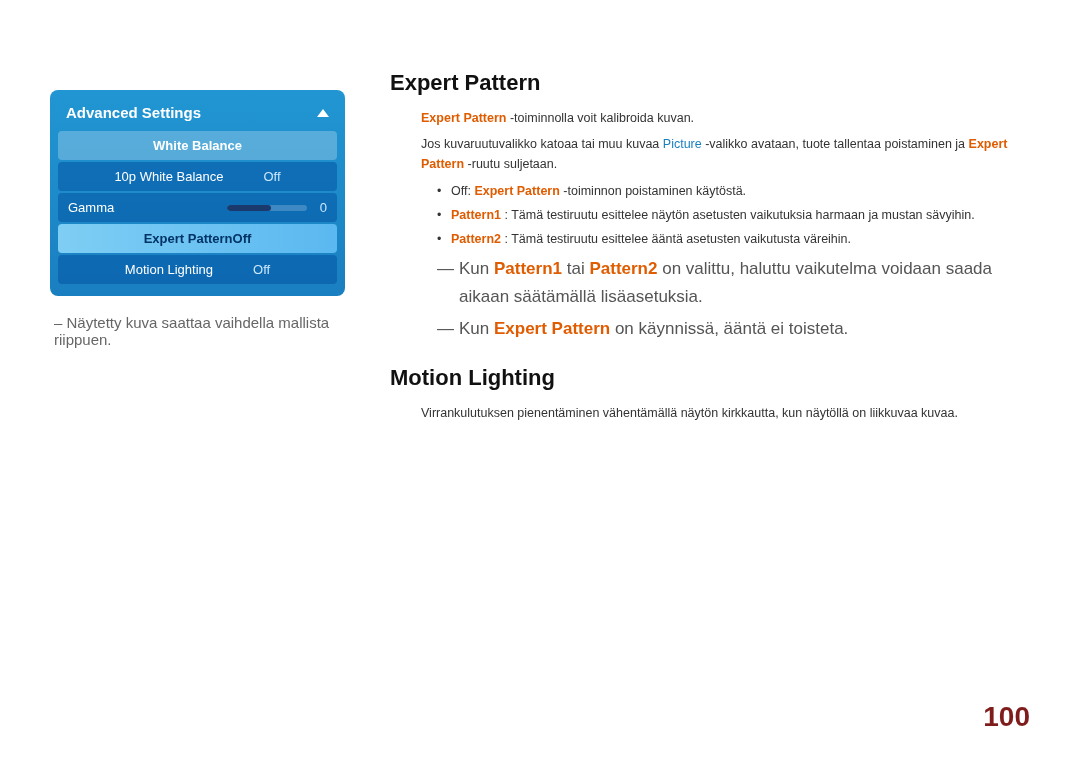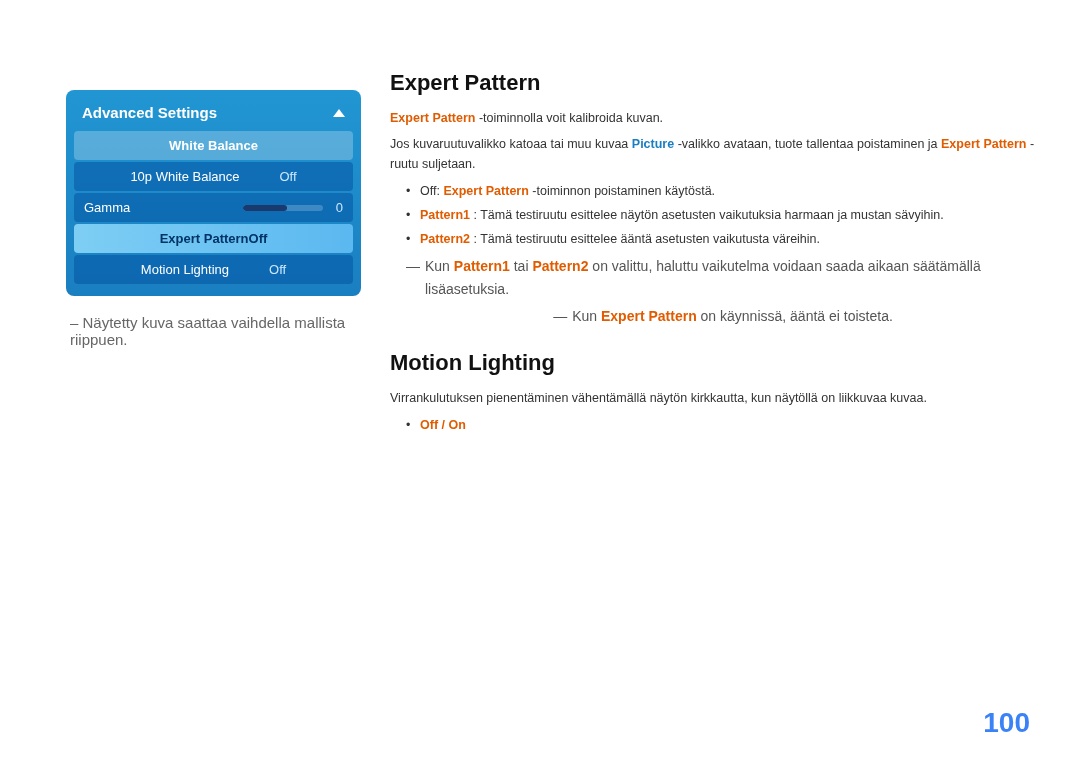--- a/index.html
+++ b/index.html
@@ -10,21 +10,21 @@
       font-family: 'Arial', sans-serif;
       font-size: 13px;
       color: #333;
       overflow: hidden;
       position: relative;
     }
 
     
     .left-panel {
       position: absolute;
-      left: 66px;
+      left: 50px;
       top: 90px;
       width: 295px;
     }
 
     .advanced-settings-box {
       background: linear-gradient(180deg, #2196d3 0%, #1a7fc0 100%);
       border-radius: 8px;
       padding: 10px 8px 10px 8px;
       width: 100%;
     }
@@ -146,34 +146,35 @@
       font-weight: bold;
       color: #111;
       margin-bottom: 12px;
     }
 
     .section-body {
       font-size: 12.5px;
       color: #333;
       line-height: 1.65;
       margin-bottom: 22px;
+      margin-left: 31px;
     }
 
     .section-body p {
       margin-bottom: 5px;
     }
 
     .highlight-orange {
       color: #e05c00;
       font-weight: bold;
     }
 
     .highlight-blue {
       color: #1a7fc0;
-      font-weight: bold;
+      font-weight: normal;
     }
 
     .bullet-list {
       list-style: none;
       margin: 6px 0 6px 16px;
     }
 
     .bullet-list li {
       position: relative;
       padding-left: 14px;
@@ -184,45 +185,44 @@
     }
 
     .bullet-list li::before {
       content: '•';
       position: absolute;
       left: 0;
       color: #333;
     }
 
     .note-line {
-      font-size: 14px;
+      font-size: 17px;
       color: #555;
       margin: 4px 0 4px 16px;
       display: flex;
       align-items: flex-start;
       gap: 5px;
-      justify-content: center;
     }
 
     .note-line::before {
       content: '—';
       flex-shrink: 0;
     }
 
     .motion-section {
       margin-top: 10px;
     }
 
     
     .page-number {
       position: absolute;
-      bottom: 24px;
+      bottom: 30px;
       right: 50px;
       font-size: 28px;
-      color: #3b82f6;
+      color: #7f1d1d;
       font-weight: bold;
     }
   </style>
 </head>
 <body>
 
 <div class="left-panel">
   <div class="advanced-settings-box">
     <div class="advanced-settings-title">
       <span>Advanced Settings</span>
@@ -302,23 +302,18 @@
       <div class="note-line">
         <span>Kun <span class="highlight-orange">Expert Pattern</span> on käynnissä, ääntä ei toisteta.</span>
       </div>
     </div>
   </div>
 
   <div class="section motion-section">
     <h2 class="section-title">Motion Lighting</h2>
     <div class="section-body">
       <p>Virrankulutuksen pienentäminen vähentämällä näytön kirkkautta, kun näytöllä on liikkuvaa kuvaa.</p>
-      <ul class="bullet-list">
-        <li>
-          <span class="highlight-orange">Off / On</span>
-        </li>
-      </ul>
     </div>
   </div>
 
 </div>
 
 <div class="page-number">100</div>
 
 </body></html>

